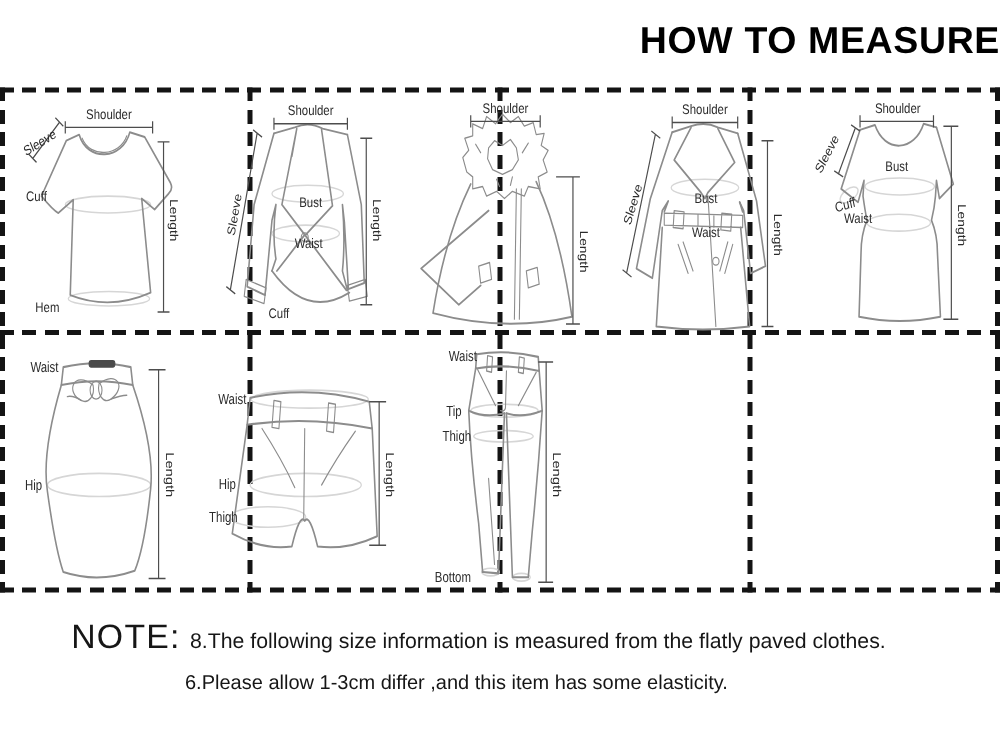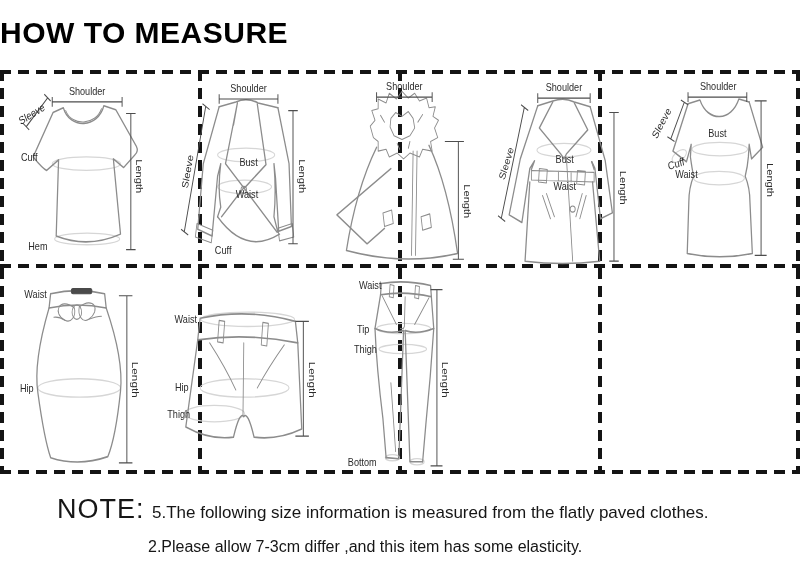--- a/index.html
+++ b/index.html
@@ -1,18 +1,18 @@
 <!DOCTYPE html>
 <html><head>
 <meta charset="utf-8">
 <style>
   html,body{margin:0;padding:0;background:#fff;}
   .page{position:relative;width:800px;height:586px;background:#fff;overflow:hidden;
         font-family:"Liberation Sans",sans-serif;color:#111;}
-  .title{position:absolute;top:16px;left:0;width:800px;text-align:left;
+  .title{position:absolute;top:16px;left:0;width:800px;text-align:right;
          font-size:30px;font-weight:bold;letter-spacing:.5px;color:#000;}
   
   .hline{position:absolute;left:0;width:800px;height:4px;
          background:repeating-linear-gradient(90deg,#141414 0 11px,transparent 11px 18px);}
   .vline{position:absolute;top:70px;height:404px;width:4px;
          background:repeating-linear-gradient(180deg,#141414 0 11px,transparent 11px 18px);}
   .cells{position:absolute;top:72px;left:3px;width:794px;height:398px;
          display:grid;grid-template-columns:repeat(5,1fr);grid-template-rows:48.5% 51.5%;}
   .cell{position:relative;}
   .cell svg{width:100%;height:100%;display:block;}
@@ -226,17 +226,17 @@
         <text class="lbl" x="56" y="86" text-anchor="middle">Thigh</text>
         <text class="lbl" x="52" y="196" text-anchor="middle">Bottom</text>
         <text class="lbl" x="153" y="112" text-anchor="middle" transform="rotate(90 153 112)">Length</text>
       </svg>
     </div>
 
   </div>
 
   <div class="note">
     <span class="note-head">NOTE:</span>
-    <div class="note-line1">5.The following size information is measured from the flatly paved clothes.</div>
-    <div class="note-line2">2.Please allow 7-3cm differ ,and this item has some elasticity.</div>
+    <div class="note-line1">8.The following size information is measured from the flatly paved clothes.</div>
+    <div class="note-line2">6.Please allow 1-3cm differ ,and this item has some elasticity.</div>
   </div>
 
 </div>
 
 </body></html>

